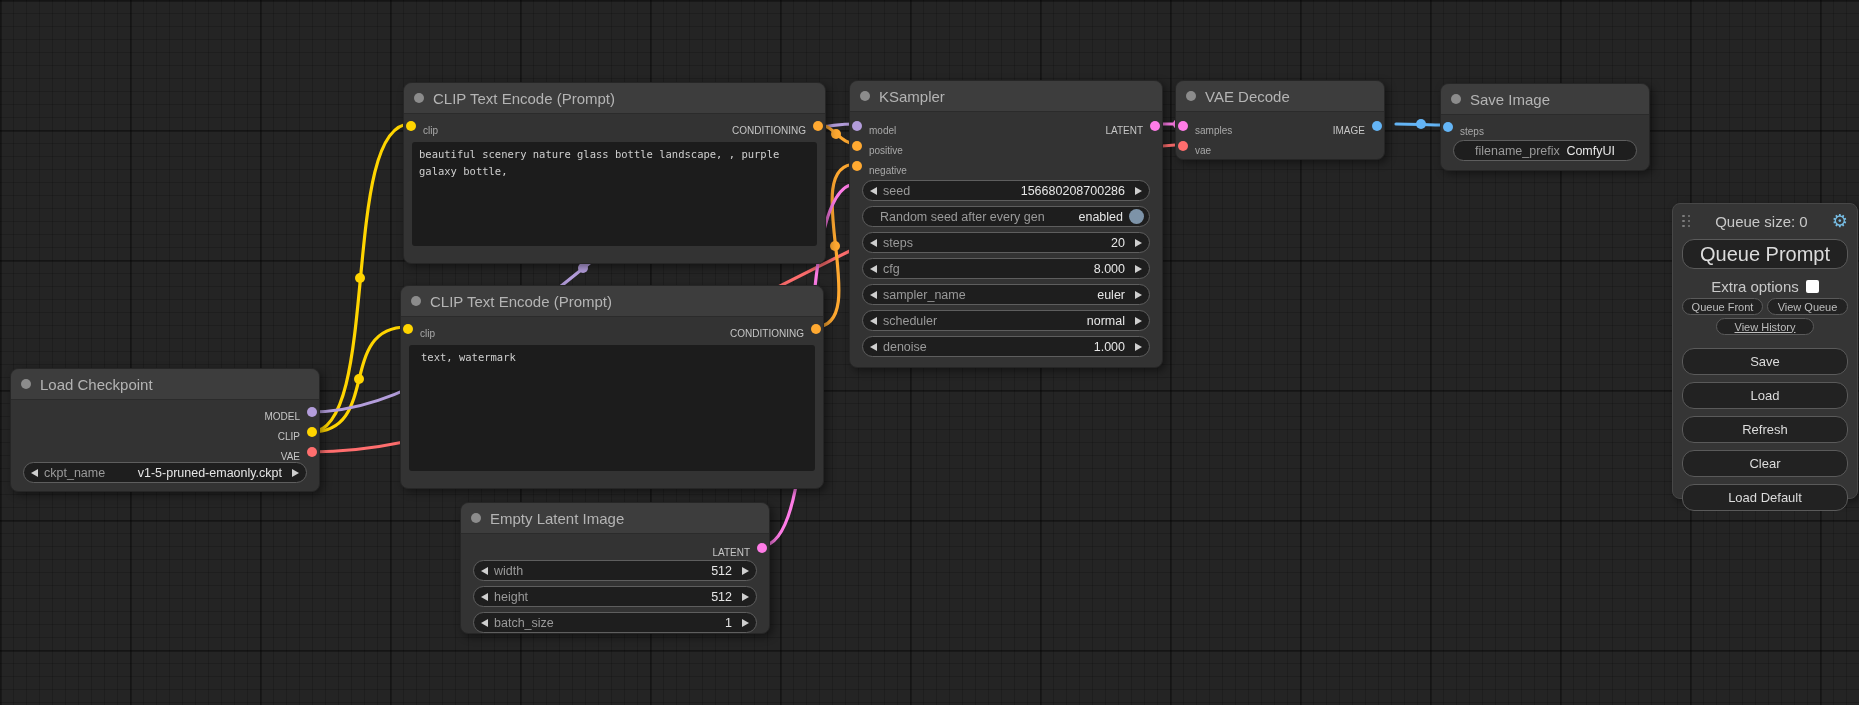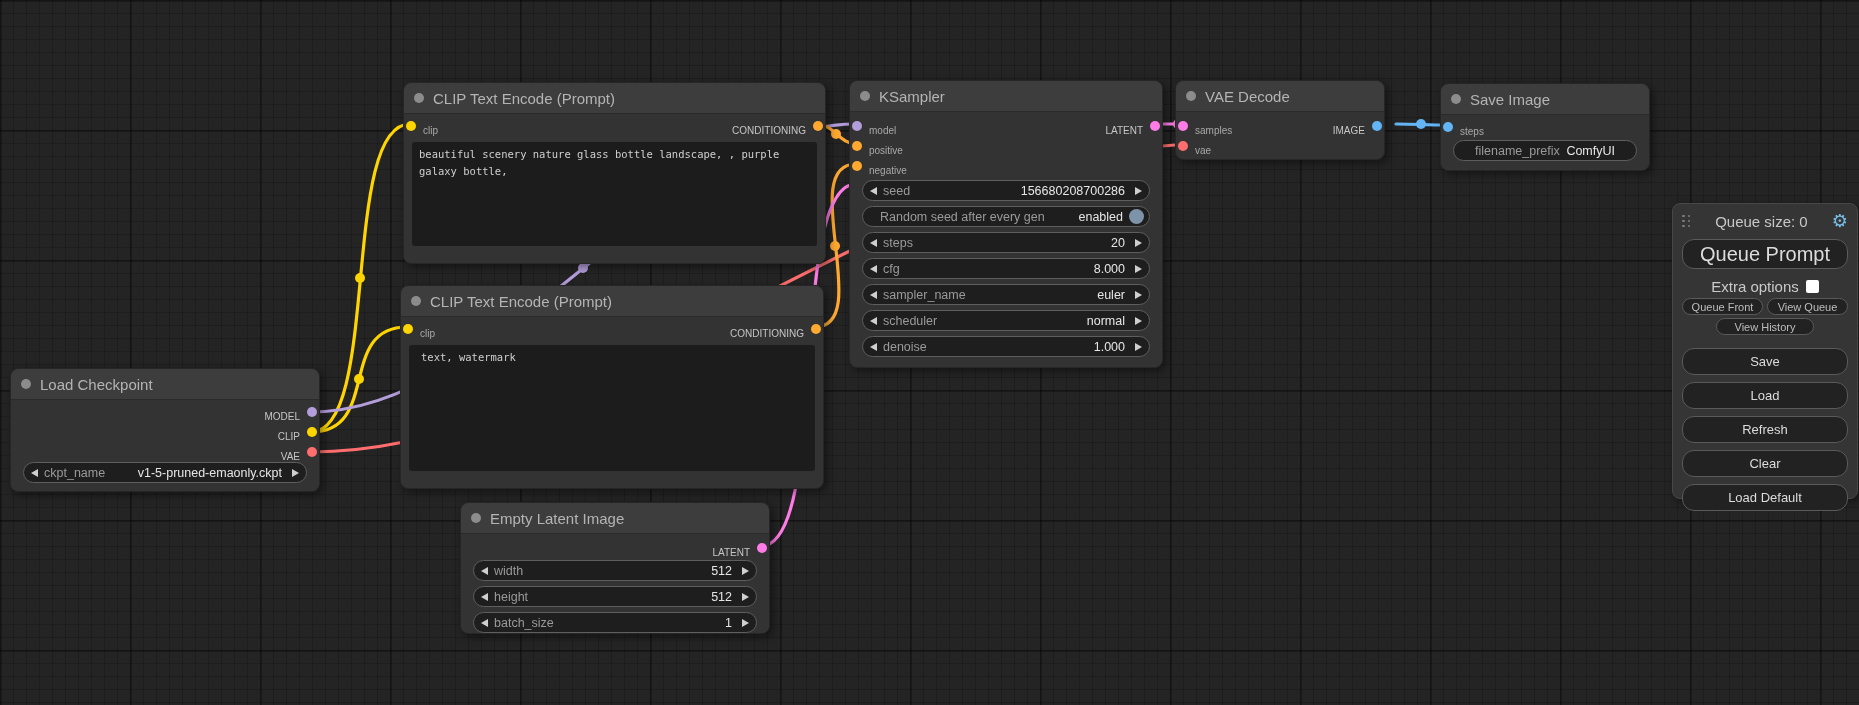--- a/index.html
+++ b/index.html
@@ -43,21 +43,21 @@
   .gear{color:#76bce3;font-size:18px;line-height:1;}
   .handle{display:grid;grid-template-columns:3px 3px;gap:2.5px;width:9px;}
   .handle i{width:2.5px;height:2.5px;border-radius:50%;background:#7d7d7d;}
   .qbtn{display:flex;align-items:center;justify-content:center;background:#222222;border:1px solid #5a5a5a;
         color:#dcdcdc;border-radius:12px;cursor:default;}
   .qp-main{height:28px;margin:5px 9px 0;font-size:20px;}
   .extra{display:flex;align-items:center;justify-content:center;gap:7px;margin-top:9px;height:17px;color:#c9c9c9;font-size:15px;}
   .checkbox{width:13px;height:13px;background:#ffffff;border-radius:2px;}
   .qsmallrow{display:flex;gap:4px;margin:3px 9px 0;}
   .qsm{height:15px;font-size:11px;border-radius:9px;color:#bdbdbd;flex:1;}
-  .qhist{height:15px;font-size:11px;border-radius:9px;color:#bdbdbd;width:96px;margin:3px auto 0;}
+  .qhist{height:15px;font-size:11px;border-radius:9px;color:#bdbdbd;width:96px;margin:3px auto 0;text-decoration:underline;}
   .qbig{height:25px;margin:7px 9px 0;font-size:13px;}
   .qbig.first{margin-top:13px;}
 </style>
 </head>
 <body>
 
 <div id="canvas">
 
   <svg id="wires" width="1859" height="705">
     <g fill="none" stroke-width="3.2" stroke-linecap="round">

